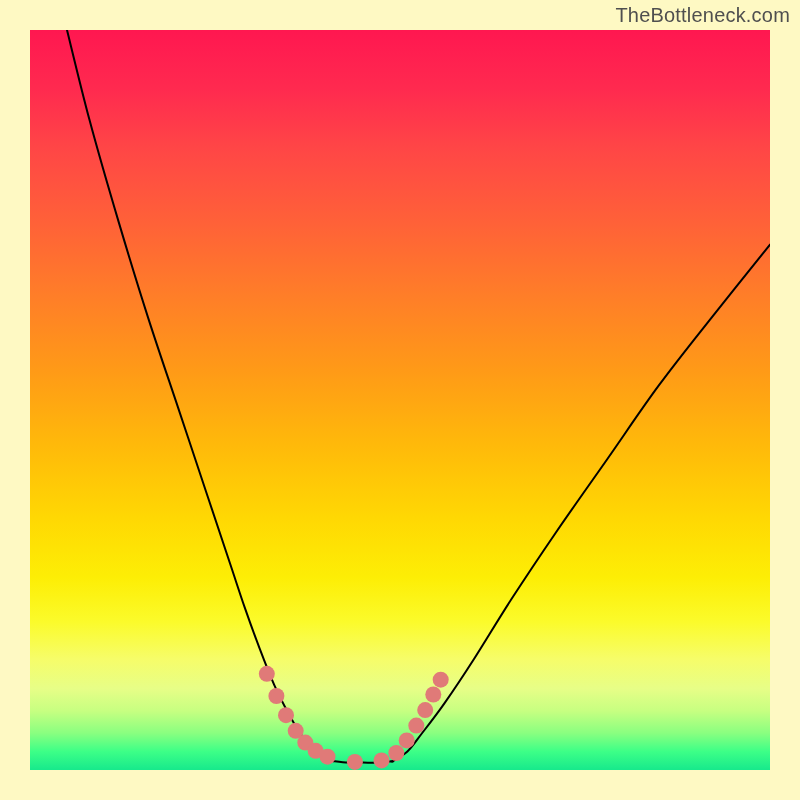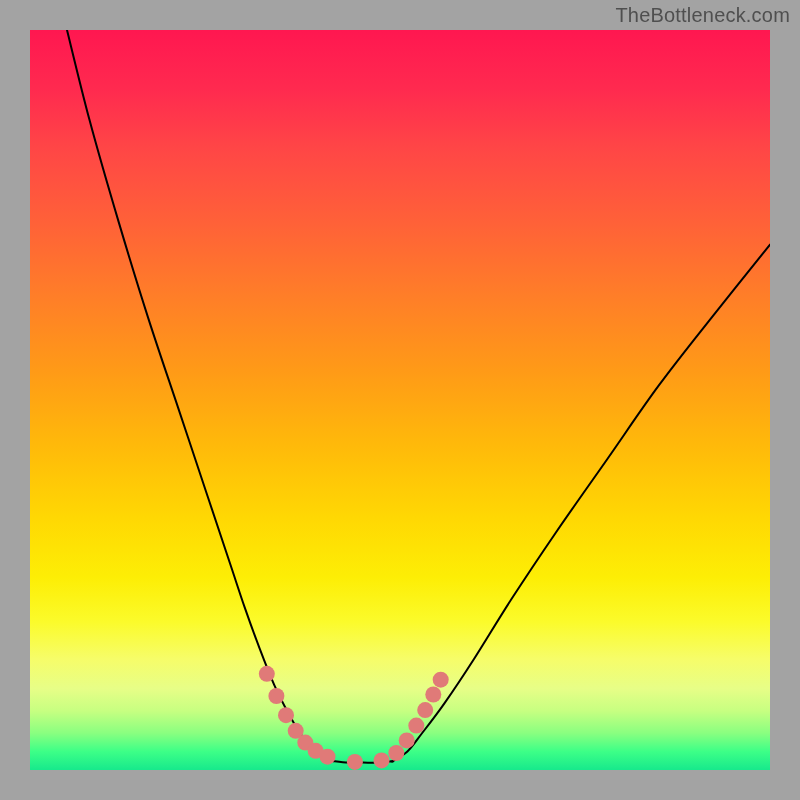--- a/index.html
+++ b/index.html
@@ -8,21 +8,21 @@
     width: 800px;
     height: 800px;
     background: #000;
     overflow: hidden;
     font-family: Arial, Helvetica, sans-serif;
   }
   .stage {
     position: relative;
     width: 800px;
     height: 800px;
-    background: #a3a3a3;
+    background: #fef9c3;
   }
   .watermark {
     position: absolute;
     top: 4px;
     right: 10px;
     color: #4f4f4f;
     font-size: 20px;
     font-weight: 500;
     letter-spacing: 0.2px;
     z-index: 5;

